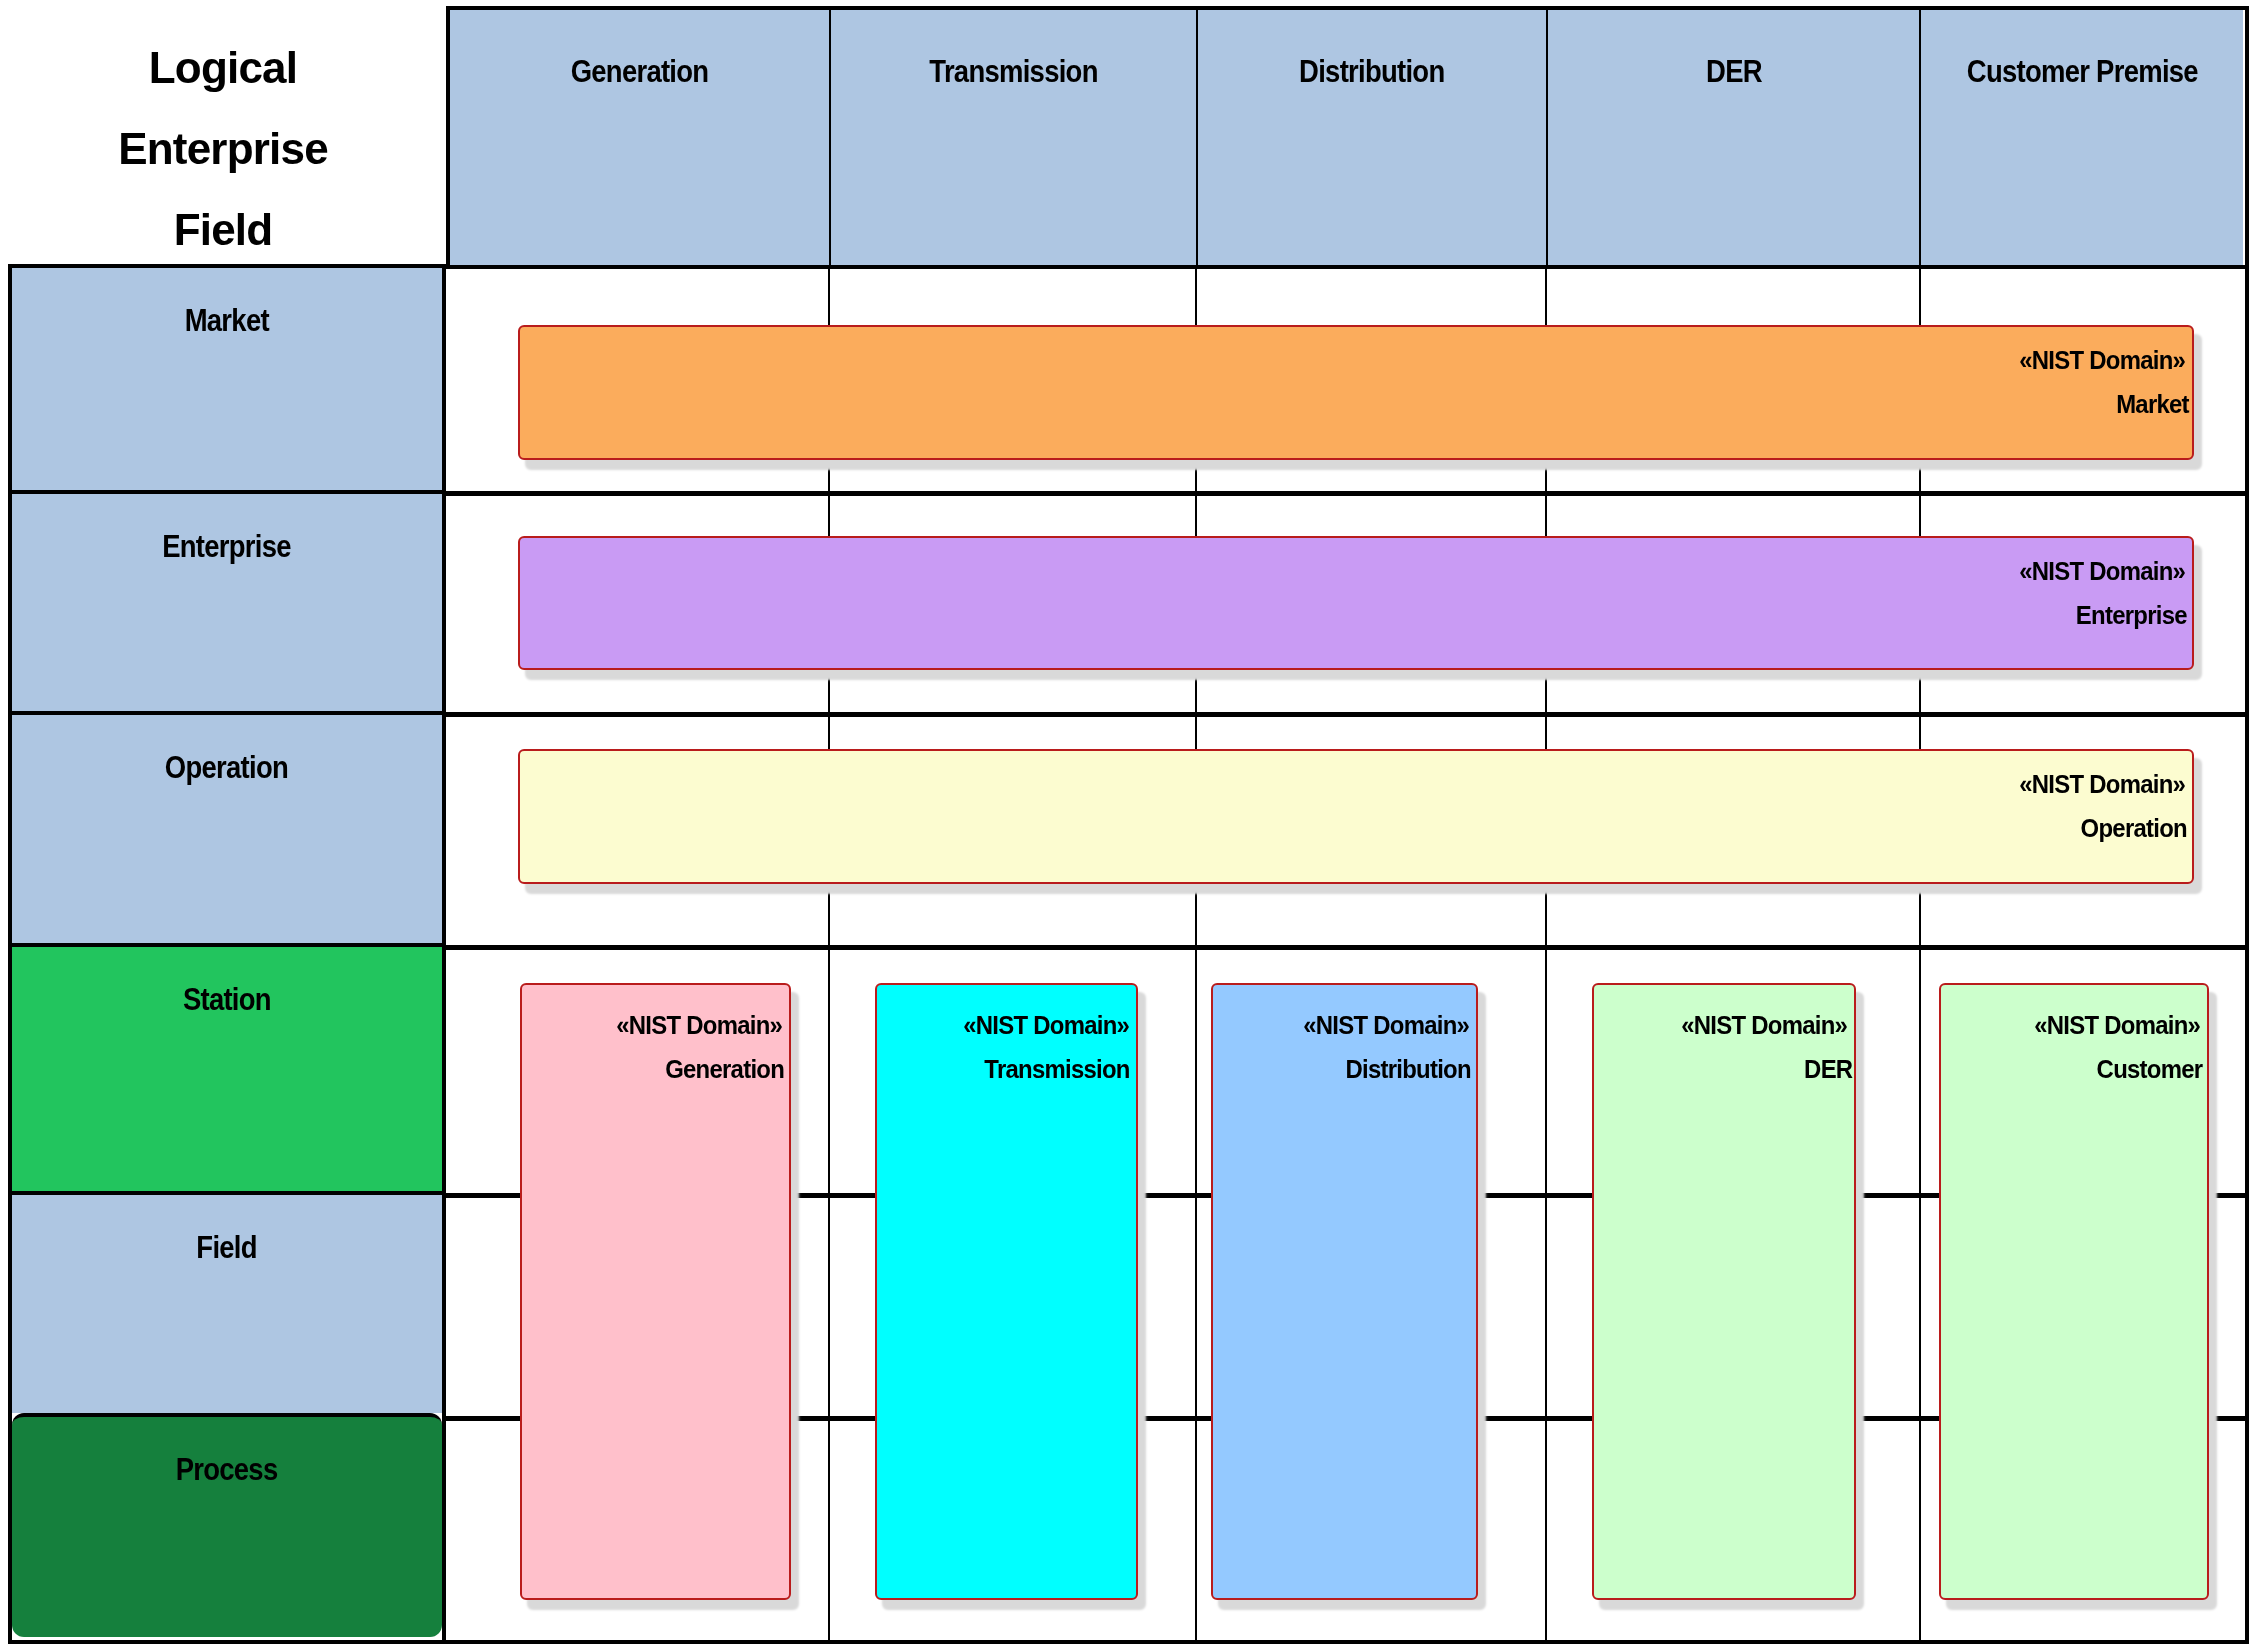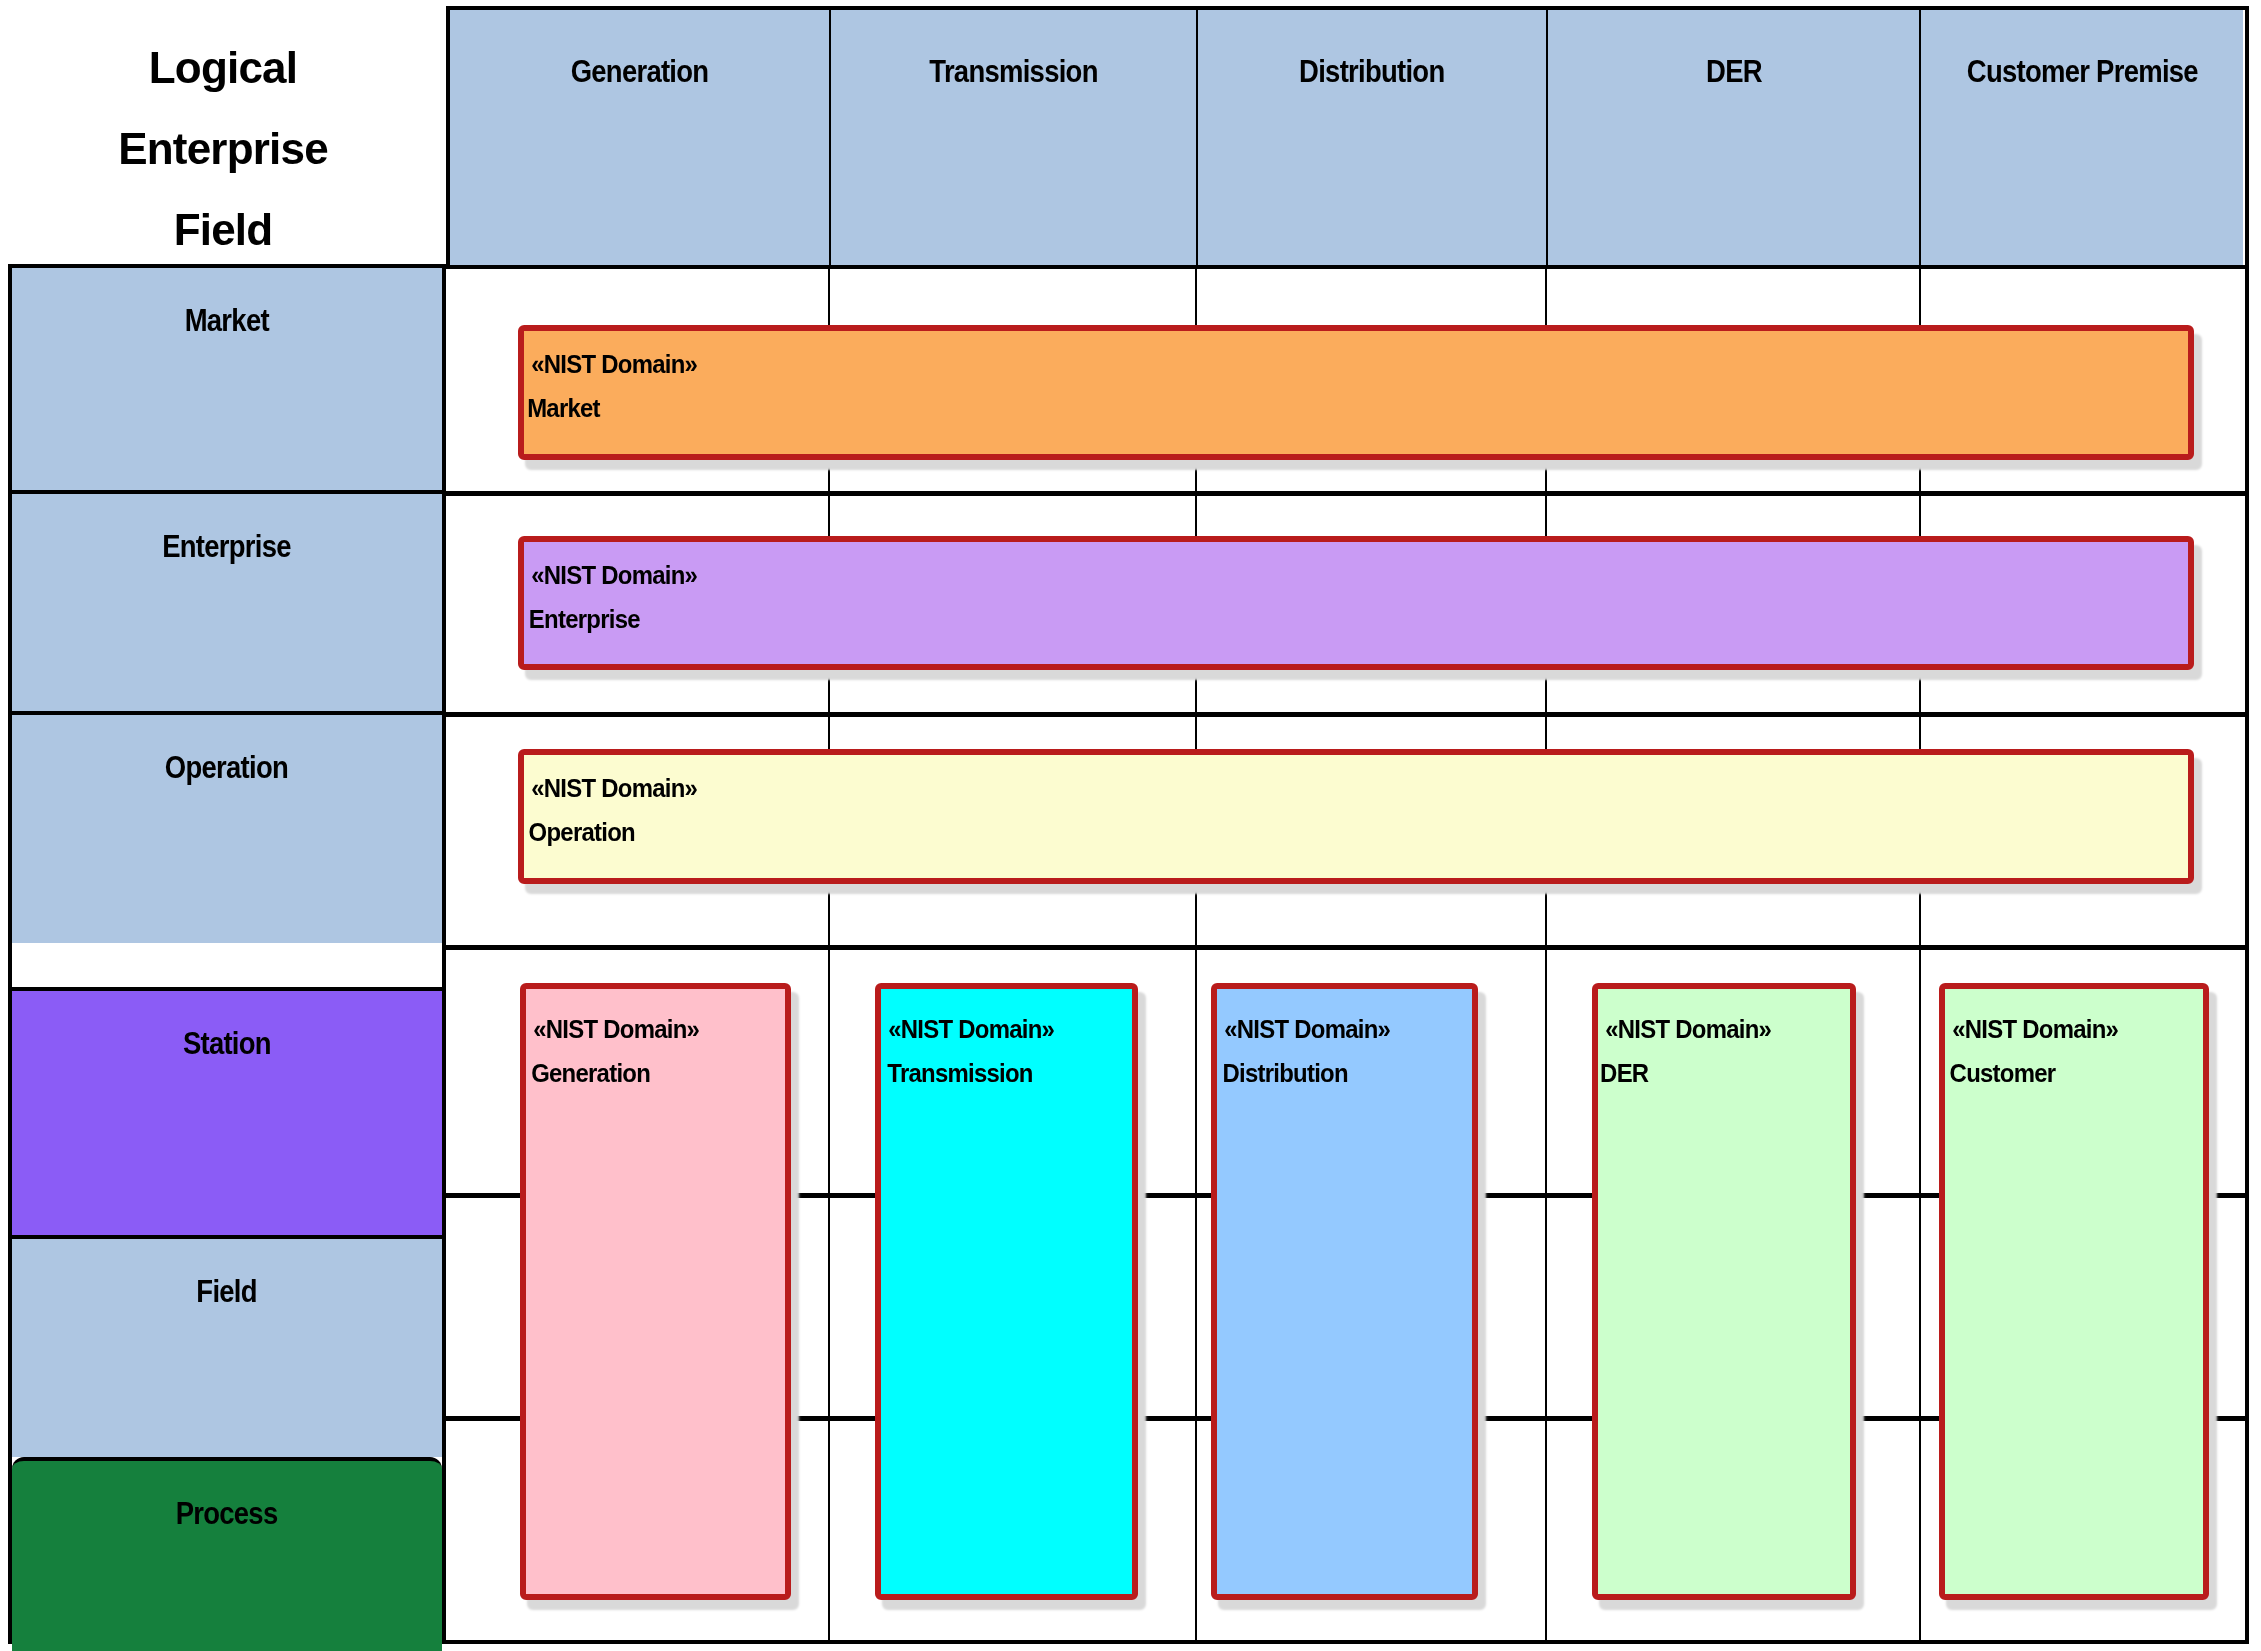--- a/index.html
+++ b/index.html
@@ -47,22 +47,22 @@
     position:absolute;left:446px;top:269px;width:1803px;height:1375px;
     border-right:4.6px solid #000;border-bottom:4.6px solid #000;
     box-sizing:border-box;background:#ffffff;
   }
   .vline{position:absolute;top:0;bottom:0;width:2.3px;background:#000;}
   .v0{left:382px;} .v1{left:749px;} .v2{left:1099px;} .v3{left:1473px;}
   .hline{position:absolute;left:0;right:0;height:4.6px;background:#000;}
   .h0{top:222px;} .h1{top:443px;} .h2{top:676px;} .h3{top:924px;} .h4{top:1147px;}
   
   .domain-box{
-    position:absolute;border:6px solid #b91c1c;border-radius:6.1px;
-    box-sizing:border-box;text-align:left;z-index:5;
+    position:absolute;border:2px solid #b91c1c;border-radius:6.1px;
+    box-sizing:border-box;text-align:right;z-index:5;
     box-shadow:7.6px 9.1px 2.3px #d9d9d9;
   }
   .box-line{
     display:inline-block;font-size:26px;font-weight:bold;line-height:44px;
     letter-spacing:-0.8px;transform:scaleX(0.92);transform-origin:center;
     white-space:nowrap;
   }
   .hbox{left:518px;width:1676px;padding-top:10.7px;}
   .bx-market{top:325px;height:135px;}
   .bx-enterprise{top:536px;height:134px;}
@@ -106,21 +106,21 @@
   <div class="row-header-col">
     <div class="row-header-cell rh0" style="background-color: rgb(174, 198, 226);">
       <span class="hdr-label">Market</span>
     </div>
     <div class="row-header-cell rh1" style="background-color: rgb(174, 198, 226);">
       <span class="hdr-label">Enterprise</span>
     </div>
     <div class="row-header-cell rh2" style="background-color: rgb(174, 198, 226);">
       <span class="hdr-label">Operation</span>
     </div>
-    <div class="row-header-cell rh3" style="background-color: #8b5cf6; margin-top: 44px;">
+    <div class="row-header-cell rh3" style="background-color: #22c55e;">
       <span class="hdr-label">Station</span>
     </div>
     <div class="row-header-cell rh4" style="background-color: rgb(174, 198, 226);">
       <span class="hdr-label">Field</span>
     </div>
     <div class="row-header-cell rh5" style="background-color: #15803d; border-radius: 12px;">
       <span class="hdr-label">Process</span>
     </div>
   </div>
 

